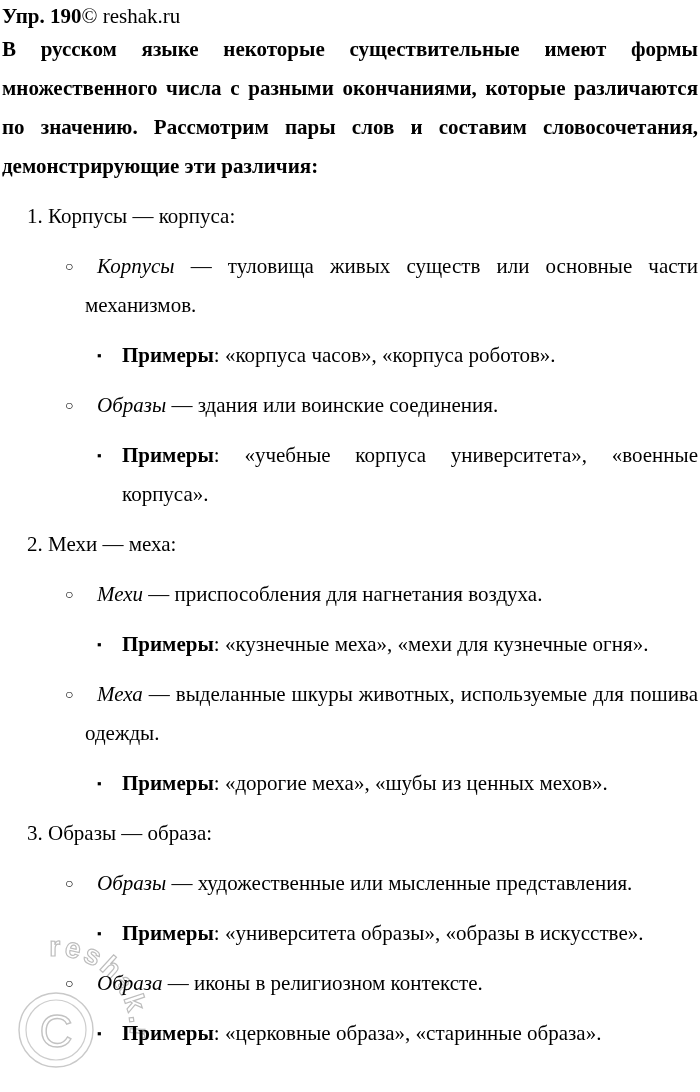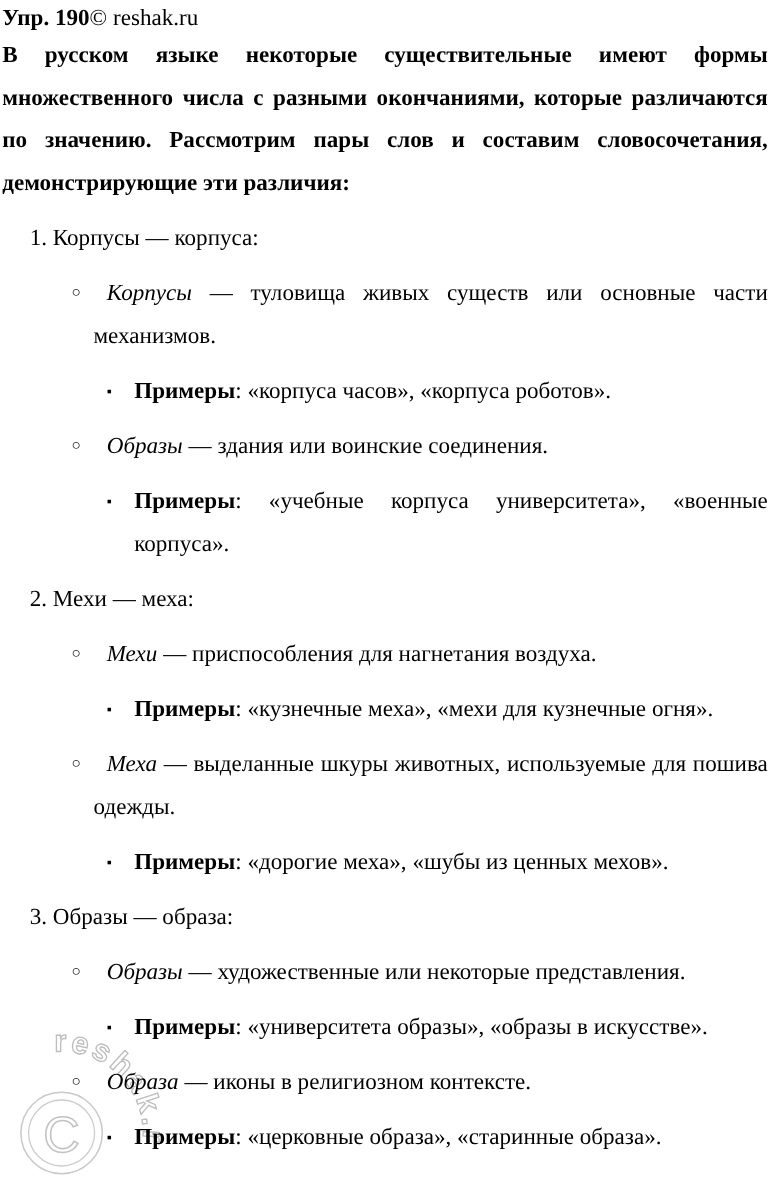--- a/index.html
+++ b/index.html
@@ -89,21 +89,21 @@
     <span class="blt">▪</span>
     <span class="lbl">Примеры</span><span>: «дорогие меха», «шубы из ценных мехов».</span>
   </div>
 
   <div class="block lvl1">
     <span class="num">3.</span>
     <span class="ttl">Образы — образа</span><span>:</span>
   </div>
   <div class="block lvl2">
     <span class="blt">○</span>
-    <span class="term">Образы</span><span> — художественные или некоторые представления.</span>
+    <span class="term">Образы</span><span> — художественные или мысленные представления.</span>
   </div>
   <div class="block lvl3">
     <span class="blt">▪</span>
     <span class="lbl">Примеры</span><span>: «университета образы», «образы в искусстве».</span>
   </div>
   <div class="block lvl2">
     <span class="blt">○</span>
     <span class="term">Образа</span><span> — иконы в религиозном контексте.</span>
   </div>
   <div class="block lvl3">

